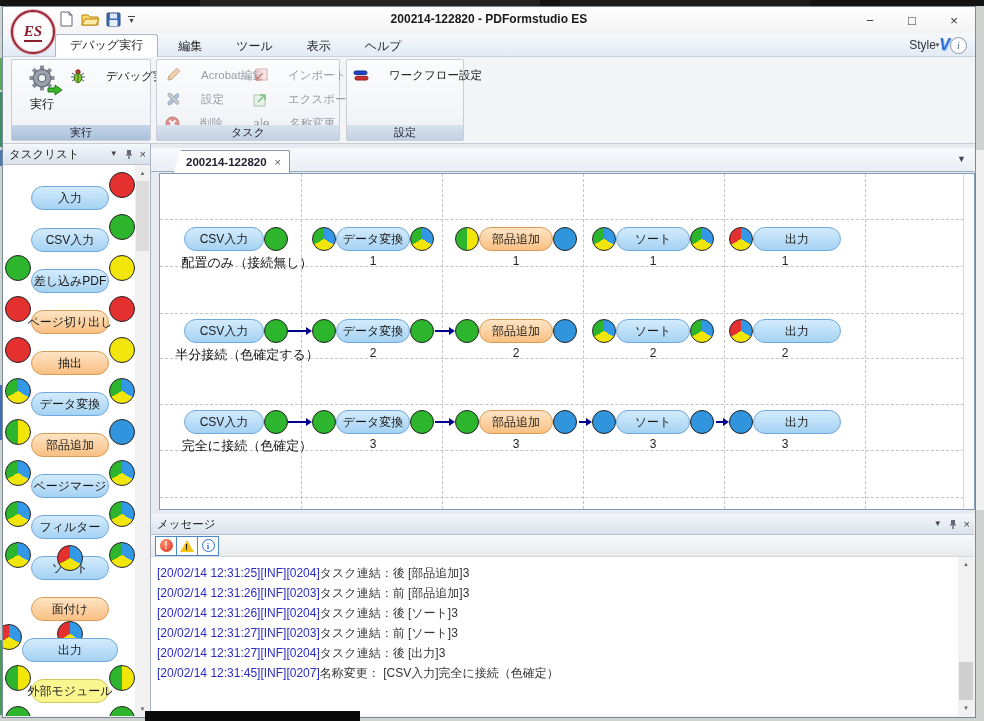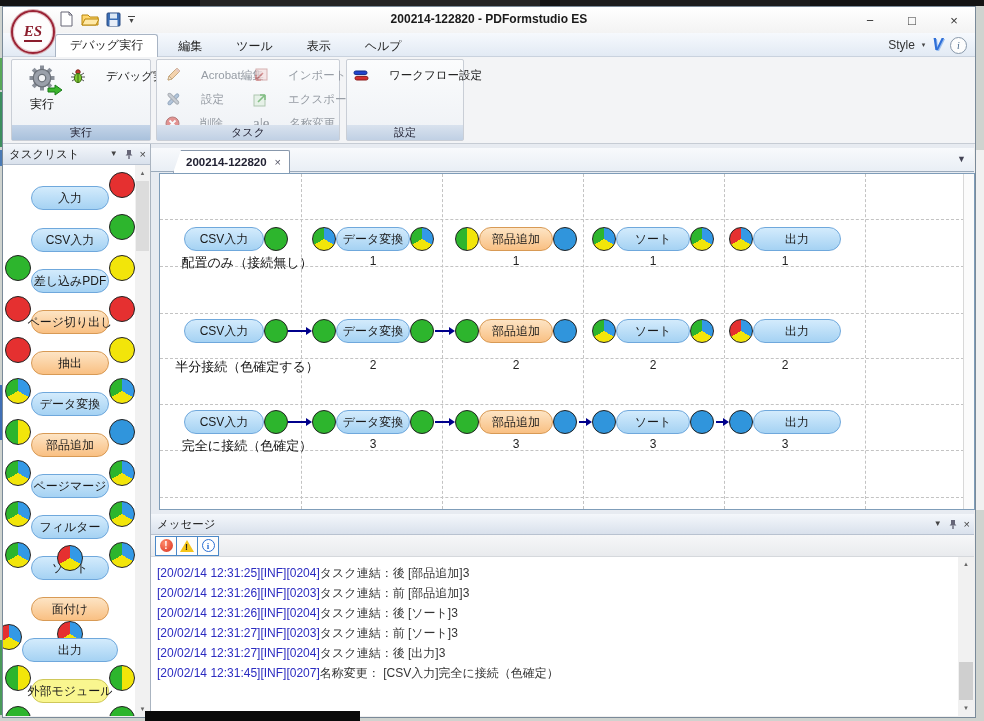--- a/index.html
+++ b/index.html
@@ -23,21 +23,21 @@
 
   
   .eslogo{position:absolute;left:8px;top:3px;width:40px;height:40px;border-radius:50%;background:#fdfdfd;border:2px solid #9b2335;box-shadow:0 0 0 1px #d8b0b5, inset 0 0 0 1px #e8c8cc;z-index:30;display:flex;align-items:center;justify-content:center;}
   .eslogo span{font-family:"Liberation Serif",serif;font-style:italic;font-weight:bold;color:#8b1d2c;font-size:15px;border-bottom:2px solid #8b1d2c;line-height:17px;}
 
   
   .menurow{position:absolute;left:0;top:26px;right:0;height:24px;background:linear-gradient(#f6f9fd,#e2eaf4);border-bottom:1px solid #c9d2de;box-sizing:border-box;}
   .menutabs{position:absolute;left:52px;top:0;height:24px;display:flex;align-items:flex-end;}
   .mtab{height:21px;line-height:21px;padding:0 14px;font-size:12px;color:#222;margin-right:6px;}
   .mtab.active{background:#ffffff;border:1px solid #a8b4c4;border-bottom:none;border-radius:3px 3px 0 0;height:22px;}
-  .menuright{position:absolute;right:8px;top:2px;height:20px;display:flex;align-items:center;gap:7px;}
+  .menuright{position:absolute;right:8px;top:2px;height:20px;display:flex;align-items:center;}
   .style-lbl{font-size:12px;color:#333;}
   .style-caret{font-size:7px;color:#444;}
   .vlogo{font-size:16px;font-weight:bold;font-style:italic;color:#2f6fd8;text-shadow:1px 1px 0 #9cc0f0;}
   .infoico{width:15px;height:15px;border-radius:50%;border:1px solid #8898aa;color:#4a6a8a;font-size:10px;font-family:"Liberation Serif",serif;font-style:italic;display:flex;align-items:center;justify-content:center;background:#fdfdfd;}
 
   
   .ribbon{position:absolute;left:0;top:50px;right:0;height:87px;background:#f3f4f6;border-bottom:1px solid #c6ccd4;box-sizing:border-box;}
   .rgroup{position:absolute;top:2px;height:82px;border:1px solid #c9ced6;border-radius:2px;background:linear-gradient(#fbfcfd,#eef1f5);box-sizing:border-box;}
   .rcap{position:absolute;left:0;right:0;bottom:0;height:15px;font-size:11px;color:#223;text-align:center;line-height:15px;background:linear-gradient(#d9e2ee,#c0d0e4);}
   .rcap.hl{background:linear-gradient(#c4d4e8,#a9c1dc);}
@@ -94,21 +94,21 @@
   .gh{position:absolute;left:0;right:0;height:0;border-top:1px dashed #c3c3c3;}
   .cright{position:absolute;right:0;top:0;bottom:0;width:10px;background:#fbfbfb;border-left:1px solid #d8d8d8;}
   .node{position:absolute;height:24px;display:flex;align-items:center;}
   .node .pill{width:74px;}
   .node.wide .pill{width:80px;}
   .node.endp .pill{width:88px;}
   .r1{top:53px;} .r2{top:145px;} .r3{top:236px;}
   .n1{left:24px;} .n2{left:152px;} .n3{left:295px;} .n4{left:432px;} .n5{left:569px;}
   .rowlab{position:absolute;left:2px;width:170px;text-align:center;font-size:13px;color:#111;}
   .num{position:absolute;width:60px;text-align:center;font-size:12px;color:#222;}
-  .r1t{top:80px;} .r2t{top:172px;margin-top:12px;} .r3t{top:263px;}
+  .r1t{top:80px;} .r2t{top:172px;} .r3t{top:263px;}
   .arr{position:absolute;height:2px;background:#00008b;}
   .arr::after{content:"";position:absolute;right:-6px;top:-3px;border-left:6px solid #00008b;border-top:4px solid transparent;border-bottom:4px solid transparent;}
 
   
   .msgpanel{position:absolute;left:148px;top:507px;right:1px;bottom:1px;background:#ffffff;}
   .msgtools{position:absolute;left:0;right:0;top:21px;height:22px;background:linear-gradient(#f6f7f8,#e9ebee);border-bottom:1px solid #d5d8dc;box-sizing:border-box;display:flex;align-items:center;padding-left:4px;}
   .fbtn{width:22px;height:20px;border:1px solid #4a88c8;background:#fdfdfd;display:flex;align-items:center;justify-content:center;box-sizing:border-box;}
   .fbtn + .fbtn{margin-left:-1px;}
   .ic-err{width:13px;height:13px;border-radius:50%;background:radial-gradient(circle at 35% 30%,#ff8a6a,#d93020);color:#fff;font-size:10px;font-weight:bold;display:flex;align-items:center;justify-content:center;line-height:13px;}
   .ic-warn{position:relative;width:0;height:0;border-left:7px solid transparent;border-right:7px solid transparent;border-bottom:12px solid #f5c518;}

